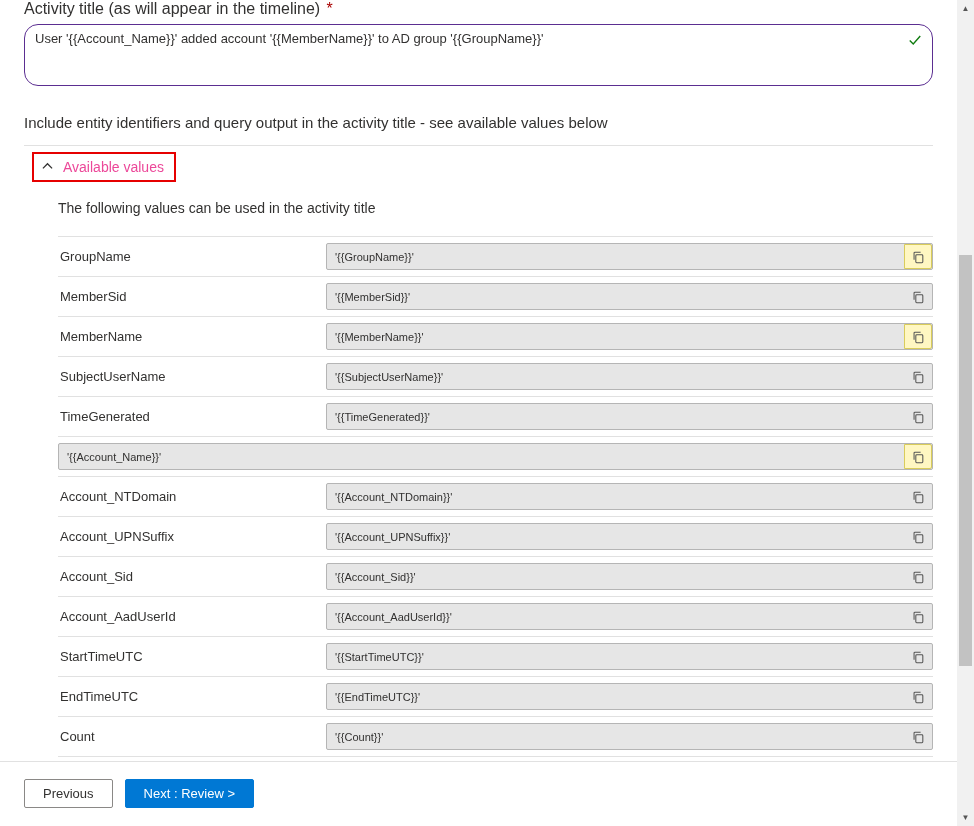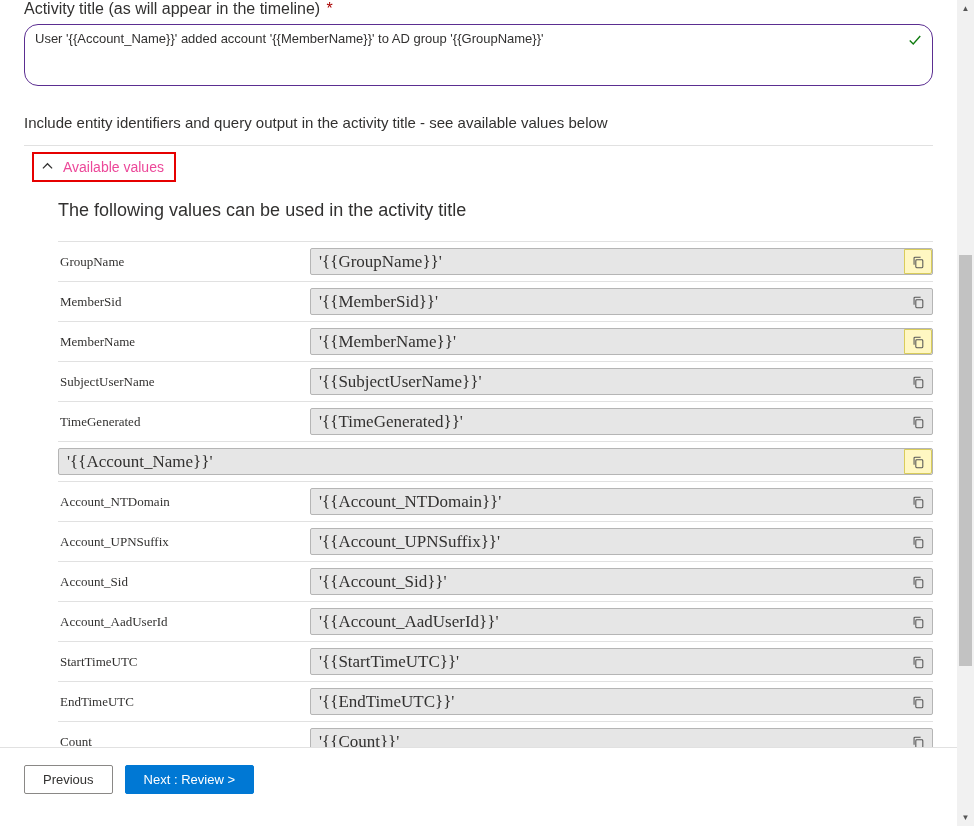--- a/index.html
+++ b/index.html
@@ -87,53 +87,52 @@
     font-size: 11px;
     color: #323130;
   }
   .available-values-header .av-text {
     font-size: 14px;
     color: #ec4899;
   }
   .av-desc {
     margin-left: 34px;
     margin-bottom: 20px;
-    font-size: 18px;
+    font-size: 14px;
     color: #323130;
   }
   .values-table {
     margin-left: 34px;
     border-top: 1px solid #e1e1e1;
   }
   .value-row {
     display: flex;
     align-items: center;
     border-bottom: 1px solid #e1e1e1;
     padding: 6px 0;
-    gap: 0;
-    font-family: Liberation Serif, serif;
+    gap: 16px;
   }
   .value-name {
     width: 252px;
     flex-shrink: 0;
     font-size: 13px;
     color: #323130;
     padding-left: 2px;
   }
   .value-box-wrap {
     flex: 1;
     position: relative;
   }
   .value-box {
     width: 100%;
     background: #e6e6e6;
     border: 1px solid #b5b5b5;
     border-radius: 2px;
     padding: 5px 34px 5px 8px;
-    font-size: 17px;
+    font-size: 11px;
     color: #323130;
     font-family: inherit;
     height: 27px;
     display: flex;
     align-items: center;
   }
   .copy-btn {
     position: absolute;
     right: 1px;
     top: 1px;
@@ -151,21 +150,21 @@
     border-radius: 0 2px 2px 0;
   }
   .copy-glyph {
     width: 14px;
     height: 14px;
   }
   .footer-bar {
     position: absolute;
     left: 0;
     right: 17px;
-    bottom: 16px;
+    bottom: 2px;
     height: 63px;
     border-top: 1px solid #e1e1e1;
     display: flex;
     align-items: center;
     padding-left: 24px;
     gap: 12px;
     background: #fff;
   }
   .btn {
     font-size: 13px;

